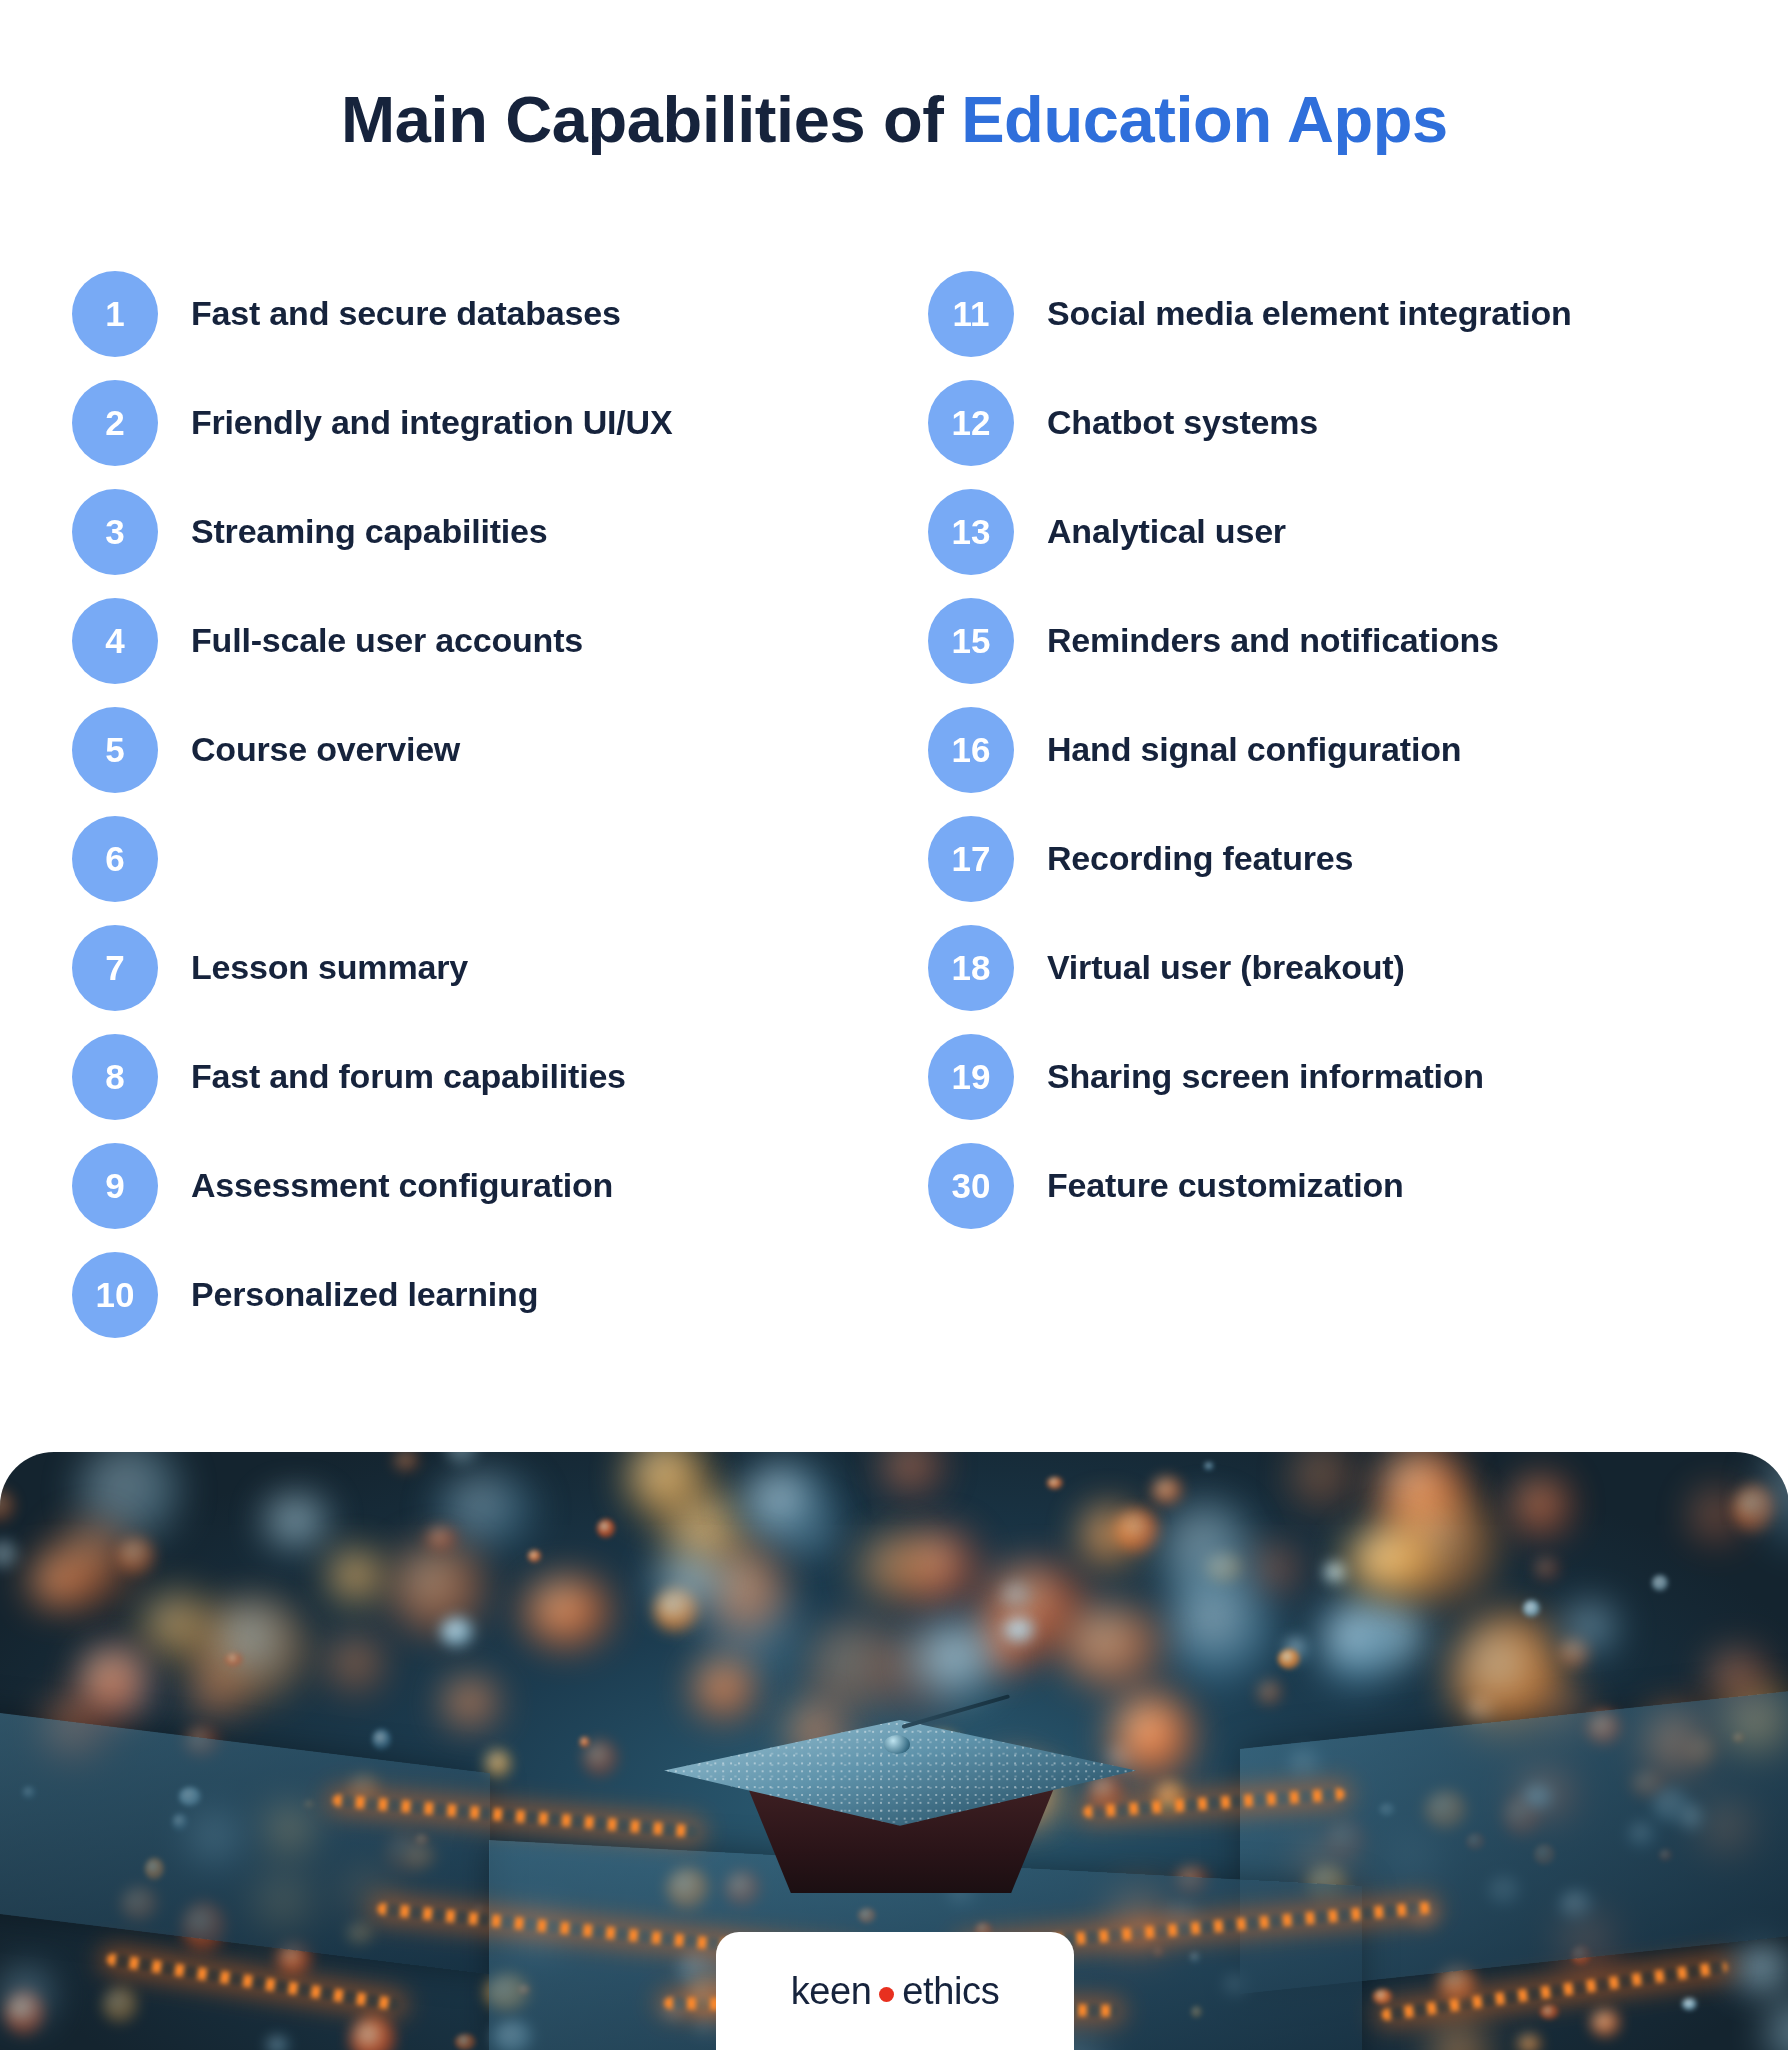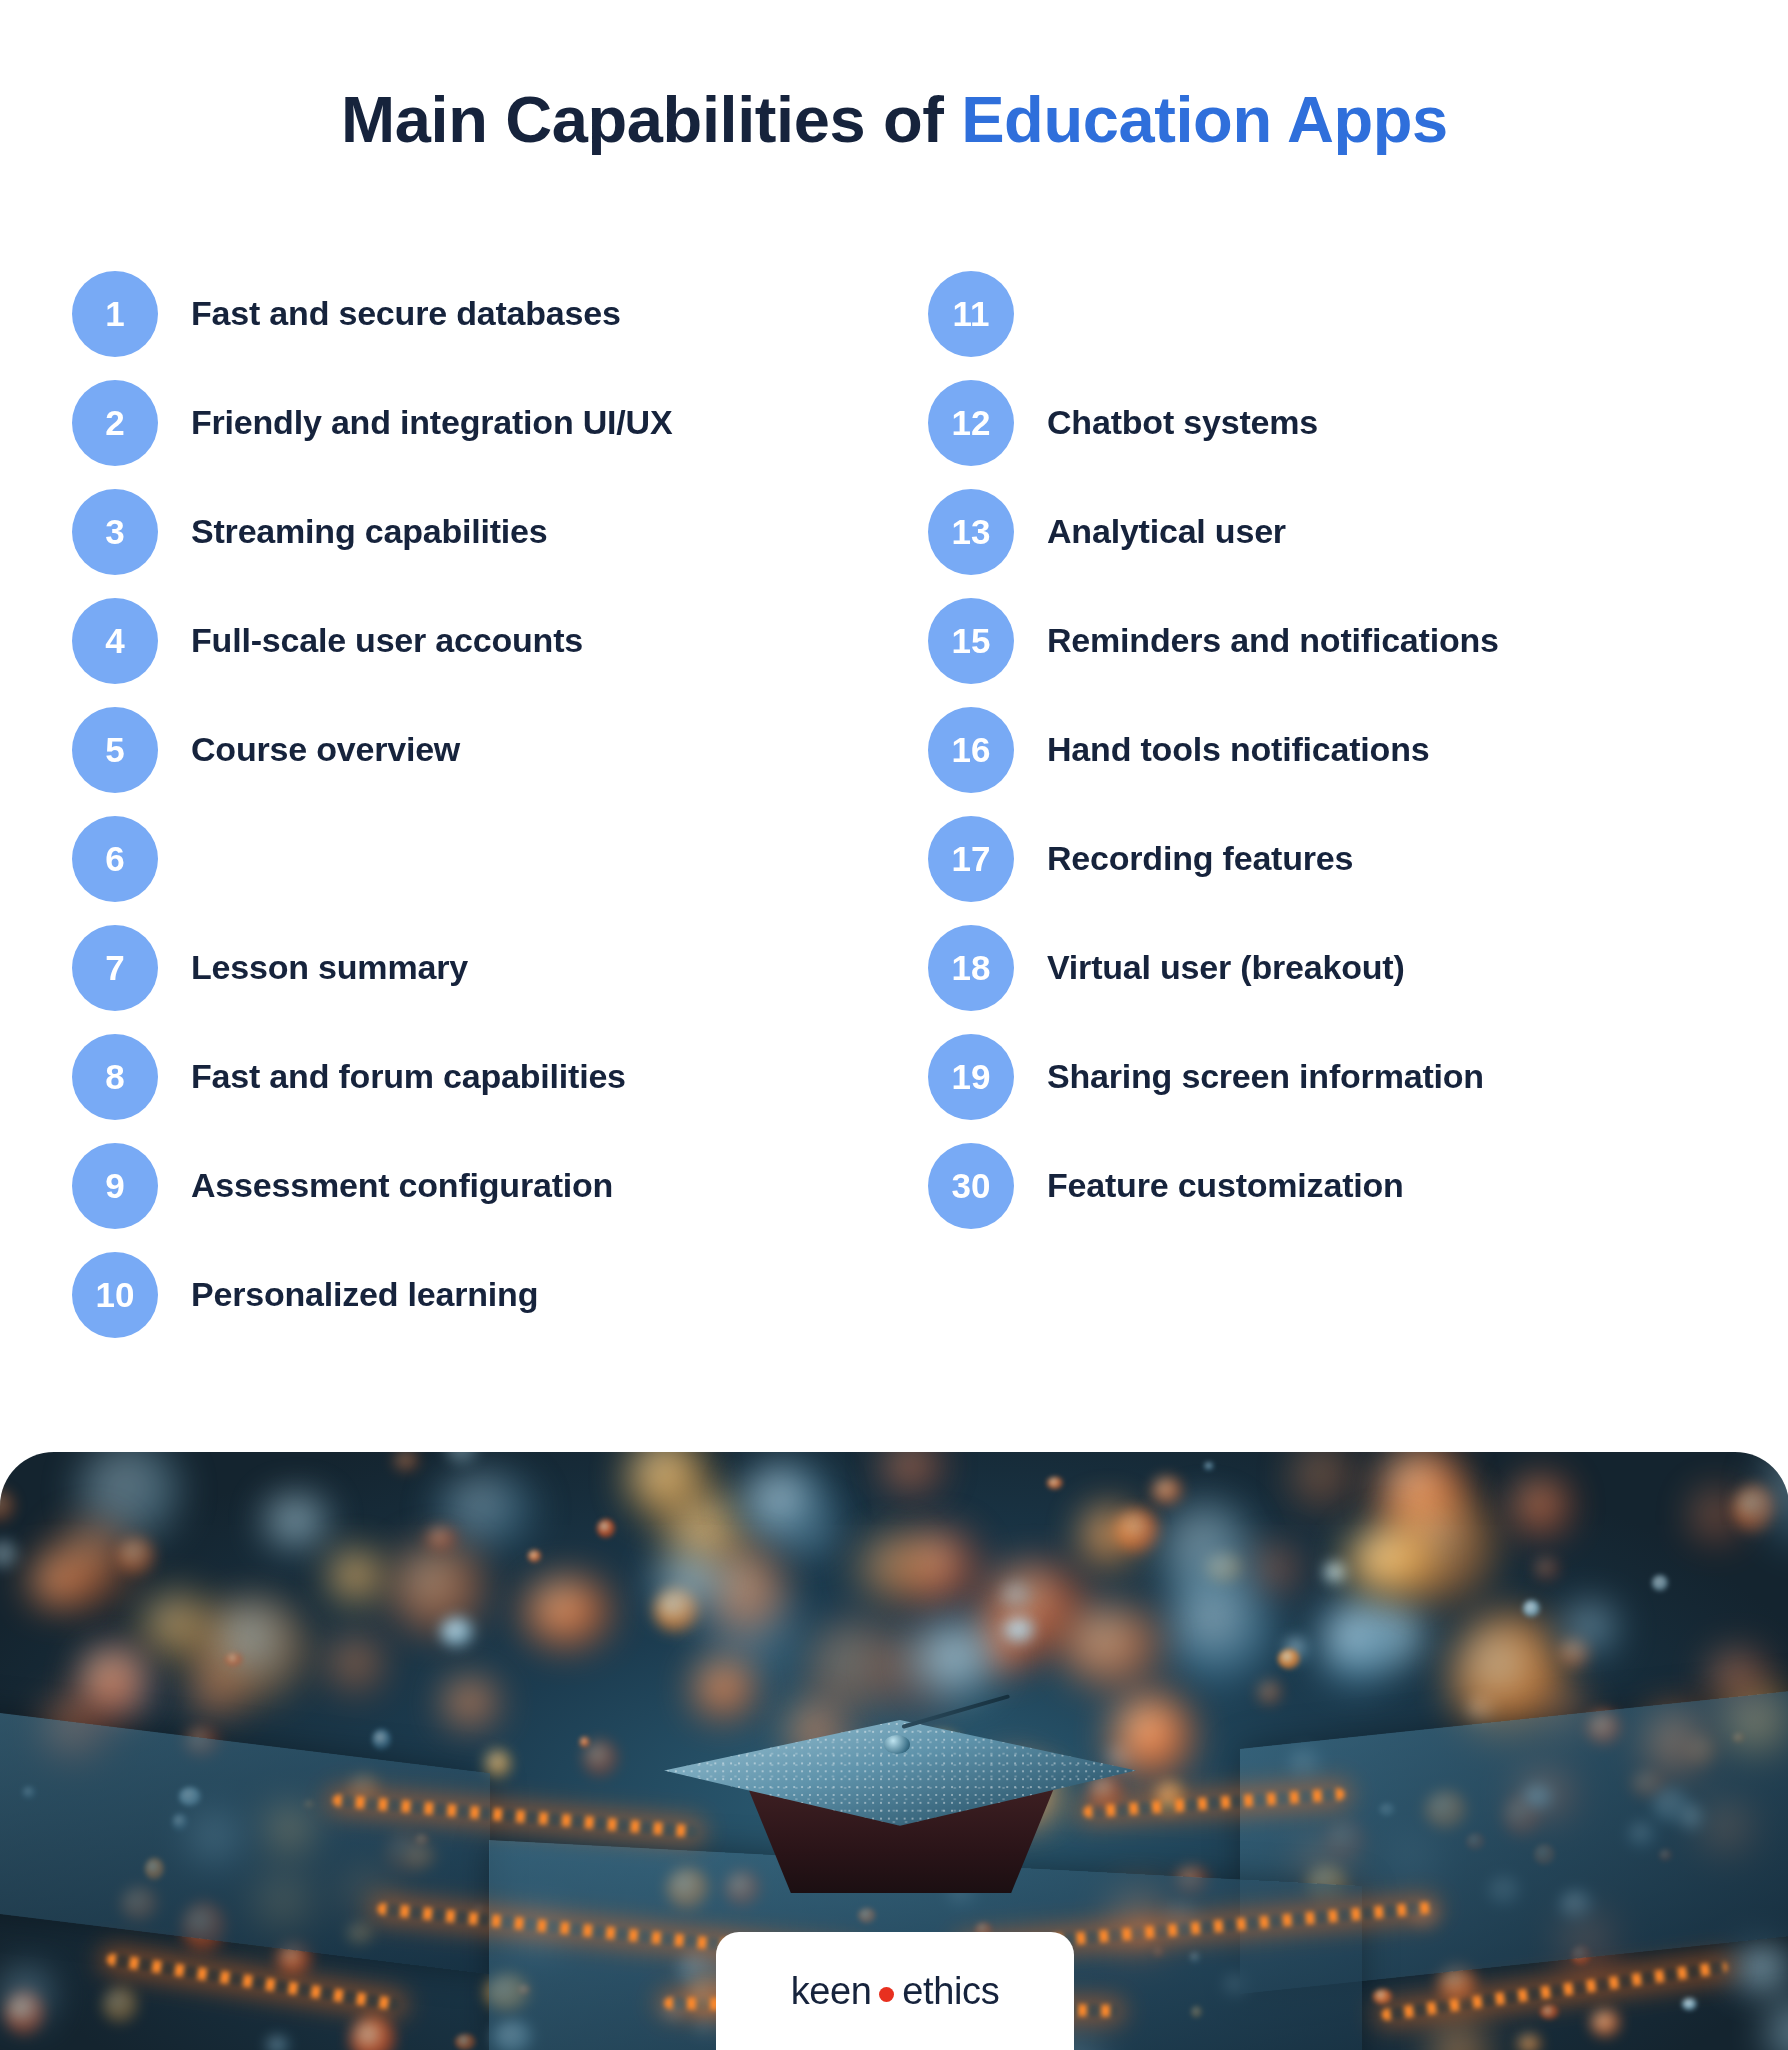--- a/index.html
+++ b/index.html
@@ -259,36 +259,37 @@
       </div>
       <div class="item">
         <div class="badge">10</div>
         <div class="label">Personalized learning</div>
       </div>
     </div>
 
     <div class="col col-right">
       <div class="item">
         <div class="badge">11</div>
+        <div class="label">Social media element integration</div>
       </div>
       <div class="item">
         <div class="badge">12</div>
         <div class="label">Chatbot systems</div>
       </div>
       <div class="item">
         <div class="badge">13</div>
         <div class="label">Analytical user</div>
       </div>
       <div class="item">
         <div class="badge">15</div>
         <div class="label">Reminders and notifications</div>
       </div>
       <div class="item">
         <div class="badge">16</div>
-        <div class="label">Hand tools notifications</div>
+        <div class="label">Hand signal configuration</div>
       </div>
       <div class="item">
         <div class="badge">17</div>
         <div class="label">Recording features</div>
       </div>
       <div class="item">
         <div class="badge">18</div>
         <div class="label">Virtual user (breakout)</div>
       </div>
       <div class="item">

